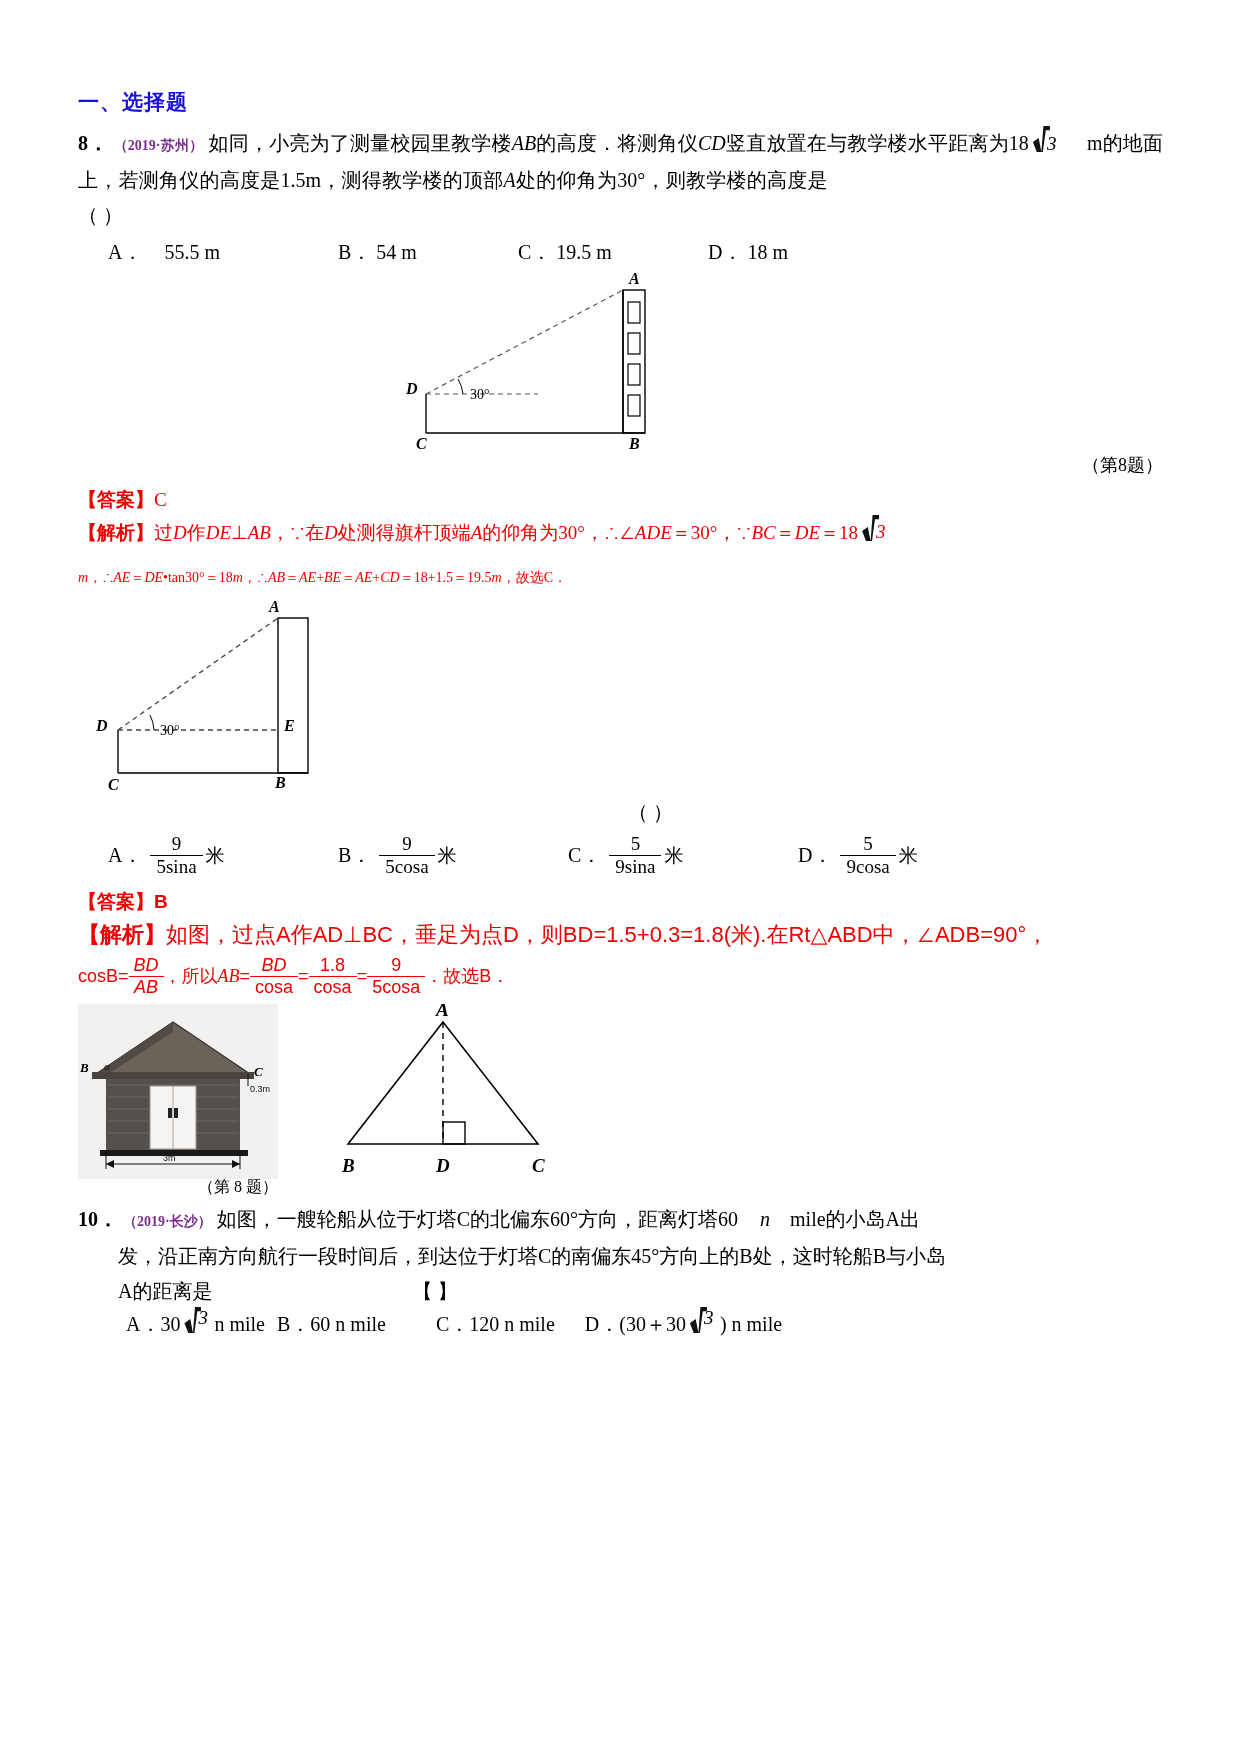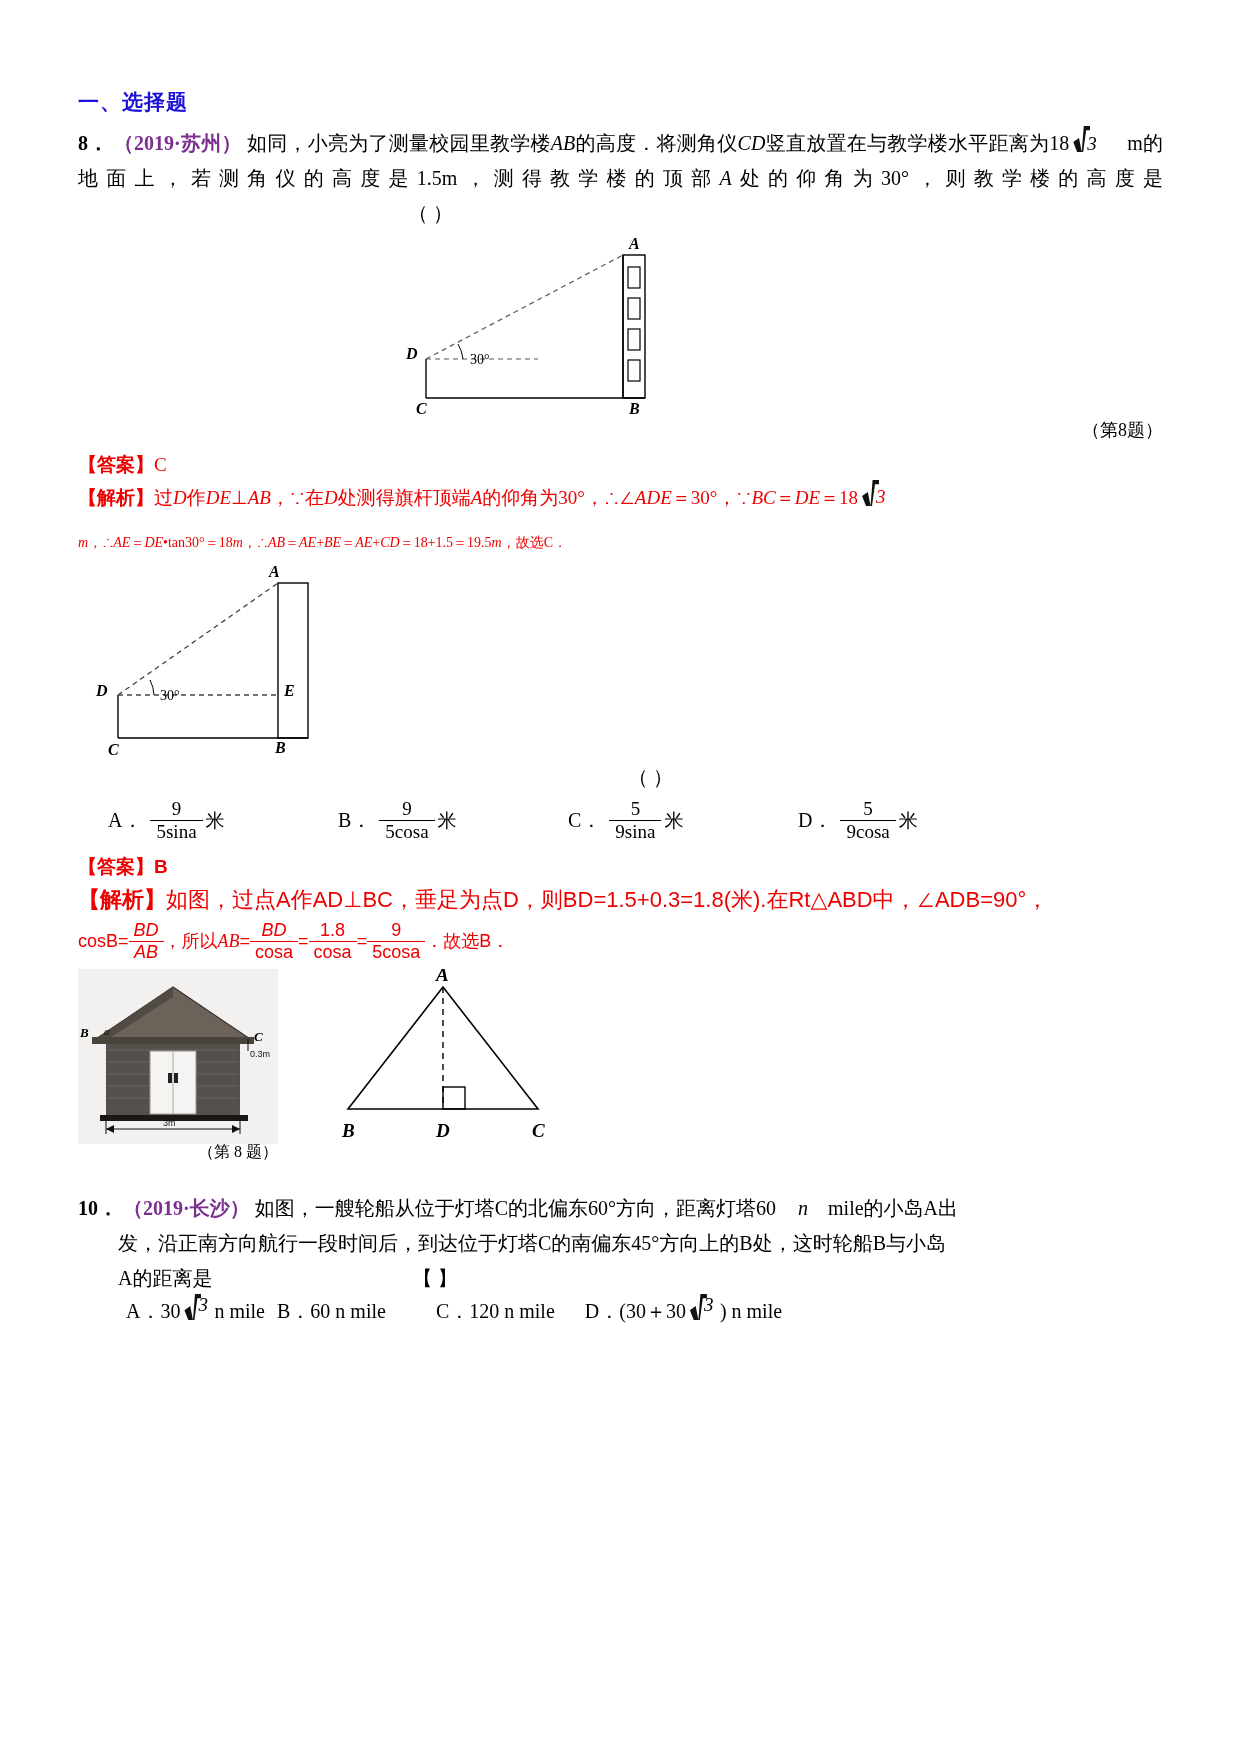--- a/index.html
+++ b/index.html
@@ -43,21 +43,21 @@
     font-size: 20px;
     line-height: 35px;
     text-align: justify;
   }
   .qnum {
     font-weight: bold;
     font-family: "Liberation Serif", serif;
   }
   .src {
     color: #7b2f8e;
-    font-size: 20px;
+    font-size: 14px;
     font-weight: bold;
   }
   .ital { font-style: italic; font-family: "Liberation Serif", serif; }
 
   
   .rad {
     display: inline-block;
     position: relative;
     width: 34px;
     height: 22px;
@@ -166,20 +166,39 @@
 
     <div class="section-head">一、选择题</div>
 
     <div class="qline">
       <span class="qnum">8．</span>
       <span class="src">（2019·苏州）</span>
       <span>如同，小亮为了测量校园里教学楼</span><span class="ital">AB</span><span>的高度．将测角仪</span><span class="ital">CD</span><span>竖直放置在与教学楼水平距离为18</span><span class="rad"><span class="blob"></span><span class="num3">3</span></span><span style="display:inline-block;width:24px"></span><span>m的地面上，若测角仪的高度是1.5m，测得教学楼的顶部</span><span class="ital">A</span><span>处的仰角为30°，则教学楼的高度是</span>
       <span style="display:inline-block;width:330px"></span><span>（     ）</span>
     </div>
 
+    <div class="options">
+      <div class="opt" style="width:230px">
+        <span>A．</span>
+        <span style="display:inline-block;width:12px"></span>
+        <span>55.5 m</span>
+      </div>
+      <div class="opt" style="width:180px">
+        <span>B．</span>
+        <span>54 m</span>
+      </div>
+      <div class="opt" style="width:190px">
+        <span>C．</span>
+        <span>19.5 m</span>
+      </div>
+      <div class="opt">
+        <span>D．</span>
+        <span>18 m</span>
+      </div>
+    </div>
 
     <div class="fig" style="margin-top:6px">
       <svg width="1085" height="185" viewBox="0 0 1085 185">
 
         <rect x="545" y="18" width="22" height="143" fill="none" stroke="#000" stroke-width="1.4"></rect>
 
         <rect x="550" y="30" width="12" height="21" fill="none" stroke="#000" stroke-width="1.2"></rect>
         <rect x="550" y="61" width="12" height="21" fill="none" stroke="#000" stroke-width="1.2"></rect>
         <rect x="550" y="92" width="12" height="21" fill="none" stroke="#000" stroke-width="1.2"></rect>
         <rect x="550" y="123" width="12" height="21" fill="none" stroke="#000" stroke-width="1.2"></rect>
@@ -346,21 +365,21 @@
           <rect x="105" y="118" width="22" height="22" fill="none" stroke="#000" stroke-width="1.4"></rect>
 
           <text x="98" y="12" class="lbl-it" style="font-size:19px">A</text>
           <text x="4" y="168" class="lbl-it" style="font-size:19px">B</text>
           <text x="98" y="168" class="lbl-it" style="font-size:19px">D</text>
           <text x="194" y="168" class="lbl-it" style="font-size:19px">C</text>
         </svg>
       </div>
     </div>
 
-    <div class="qline" style="margin-top:28px">
+    <div class="qline" style="margin-top:4px">
       <span class="qnum">10．</span>
       <span class="src">（2019·长沙）</span>
       <span>如图，一艘轮船从位于灯塔C的北偏东60°方向，距离灯塔60</span><span style="display:inline-block;width:22px"></span><span class="ital">n</span><span style="display:inline-block;width:20px"></span><span>mile的小岛A出</span>
     </div>
     <div class="qline" style="padding-left:40px">
       <span>发，沿正南方向航行一段时间后，到达位于灯塔C的南偏东45°方向上的B处，这时轮船B与小岛</span>
     </div>
     <div class="qline" style="padding-left:40px">
       <span>A的距离是</span><span style="display:inline-block;width:200px"></span><span>【     】</span>
     </div>

